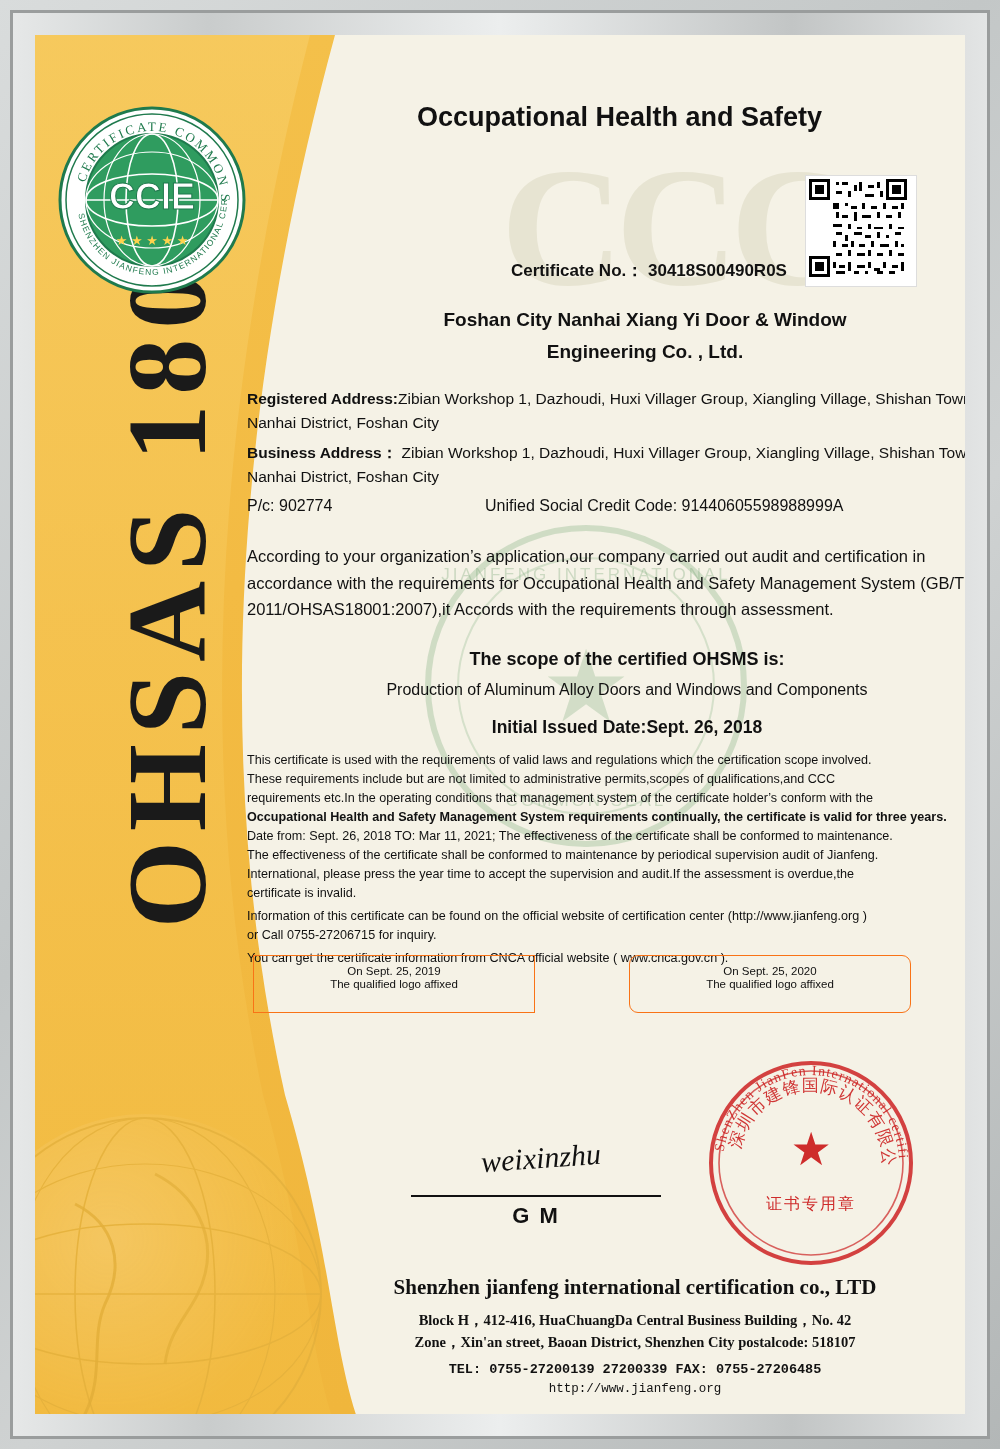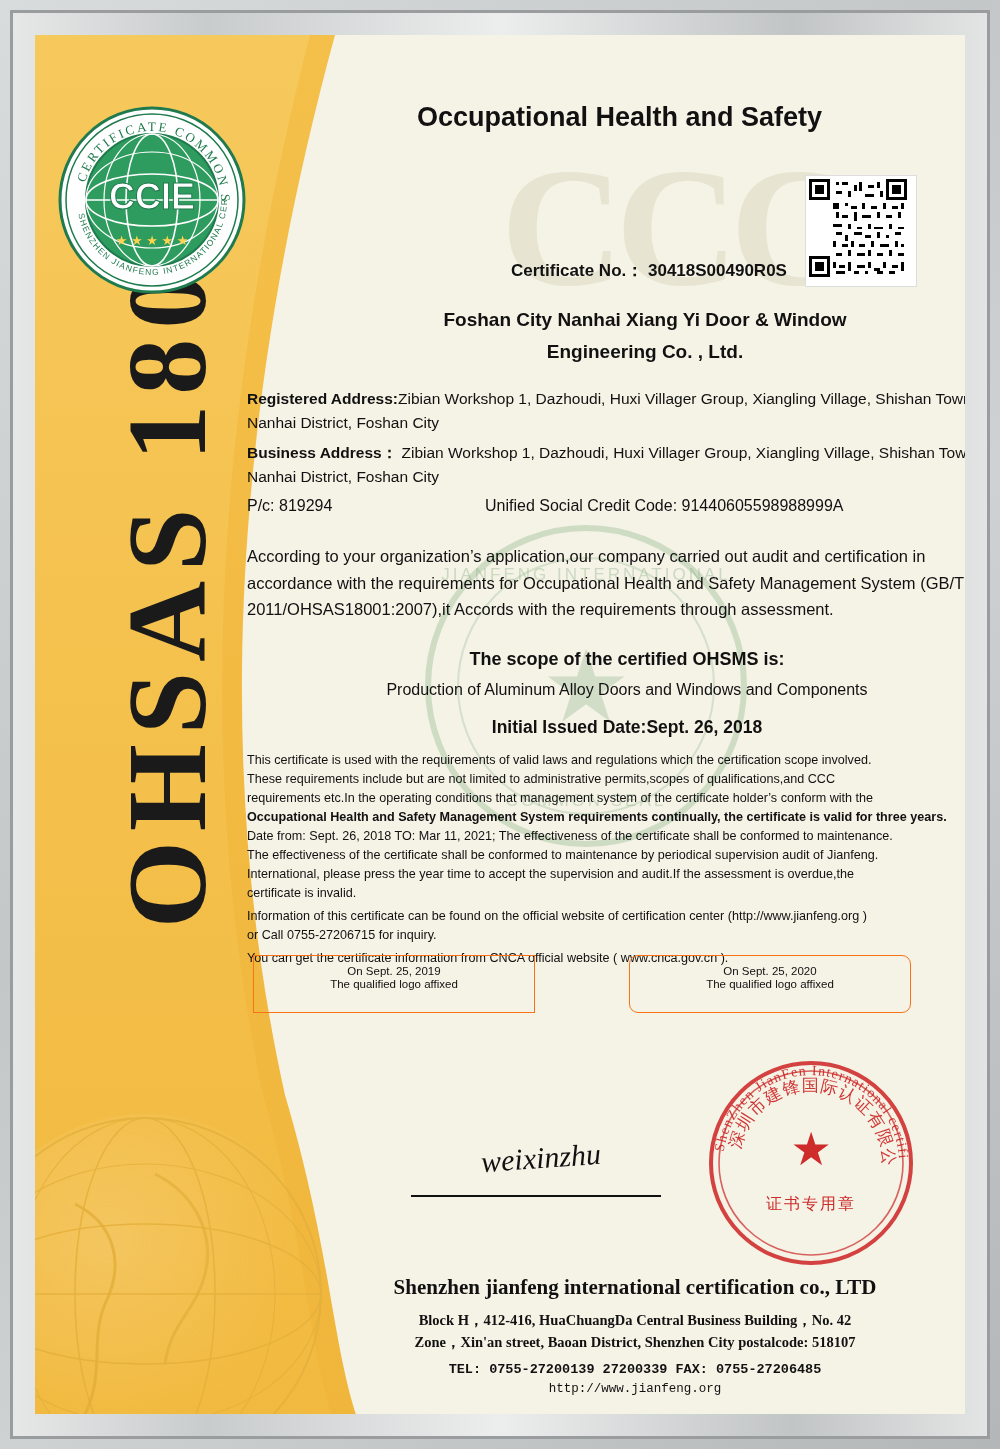--- a/index.html
+++ b/index.html
@@ -357,21 +357,21 @@
           <div>
             <b>Registered Address:</b><span>Zibian Workshop 1, Dazhoudi, Huxi Villager Group, Xiangling Village, Shishan Town, Nanhai District, Foshan City</span>
           </div>
           <div style="margin-top:6px">
             <b>Business Address：</b>
             <span>Zibian Workshop 1, Dazhoudi, Huxi Villager Group, Xiangling Village, Shishan Town, Nanhai District, Foshan City</span>
           </div>
         </div>
 
         <div class="pc-row">
-          <span>P/c: 819294</span>
+          <span>P/c: 902774</span>
           <span class="uscc">Unified Social Credit Code: 91440605598988999A</span>
         </div>
 
         <div class="according">According to your organization’s application,our company carried out audit and certification in accordance with the requirements for Occupational Health and Safety Management System (GB/T2800-2011/OHSAS18001:2007),it Accords with the requirements through assessment.</div>
 
         <div class="scope-head">The scope of the certified OHSMS is:</div>
         <div class="scope-body">Production of Aluminum Alloy Doors and Windows and Components</div>
         <div class="issued">Initial Issued Date:Sept. 26, 2018</div>
 
         <div class="fineprint">
@@ -394,20 +394,21 @@
             <div class="l2">The qualified logo affixed</div>
           </div>
           <div class="stampbox right">
             <div class="l1">On Sept. 25, 2020</div>
             <div class="l2">The qualified logo affixed</div>
           </div>
         </div>
 
         <div class="sig">weixinzhu</div>
         <div class="sigline"></div>
+        <div class="gm">G M</div>
 
         <div class="redstamp">
           <svg width="212" height="212" viewBox="0 0 212 212">
             <defs>
               <path id="rTop" d="M 18,106 A 88,88 0 0 1 194,106"></path>
               <path id="rIn" d="M 34,106 A 72,72 0 0 1 178,106"></path>
               <path id="rBot" d="M 28,106 A 78,78 0 0 0 184,106"></path>
             </defs>
             <circle cx="106" cy="106" r="100" fill="none" stroke="#cc2222" stroke-width="4" opacity=".85"></circle>
             <circle cx="106" cy="106" r="92" fill="none" stroke="#cc2222" stroke-width="1.6" opacity=".7"></circle>

